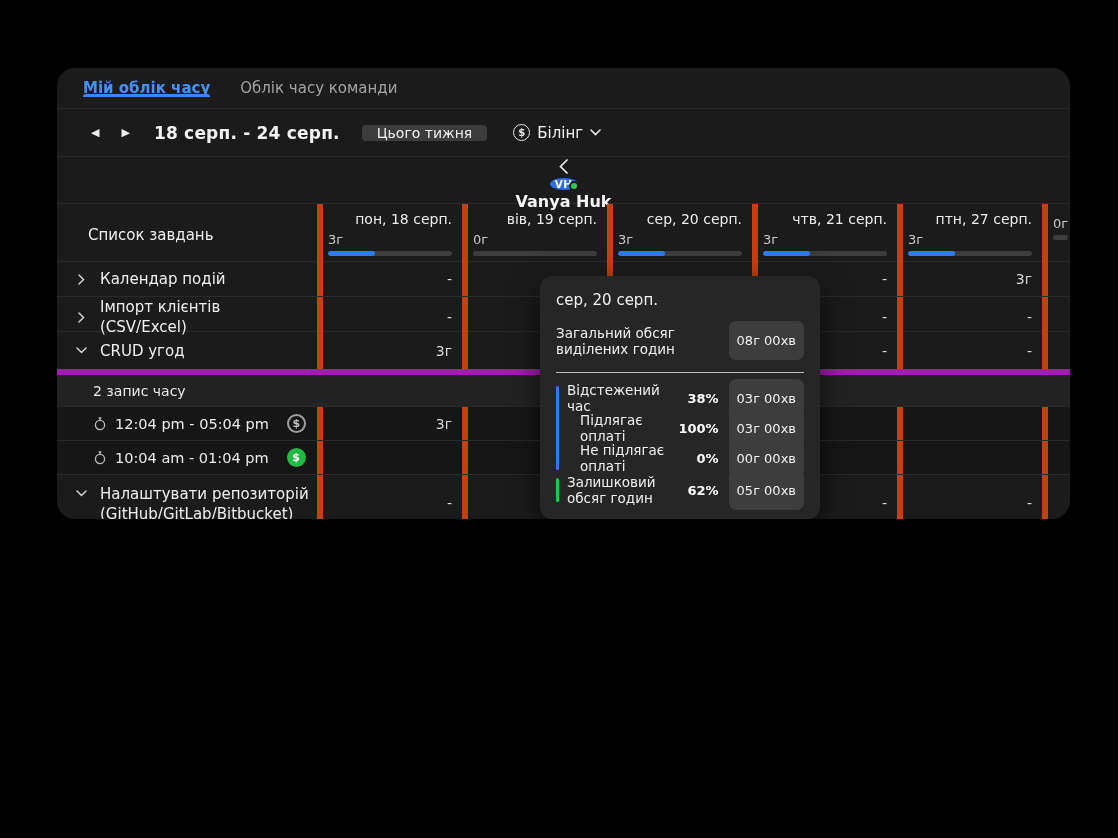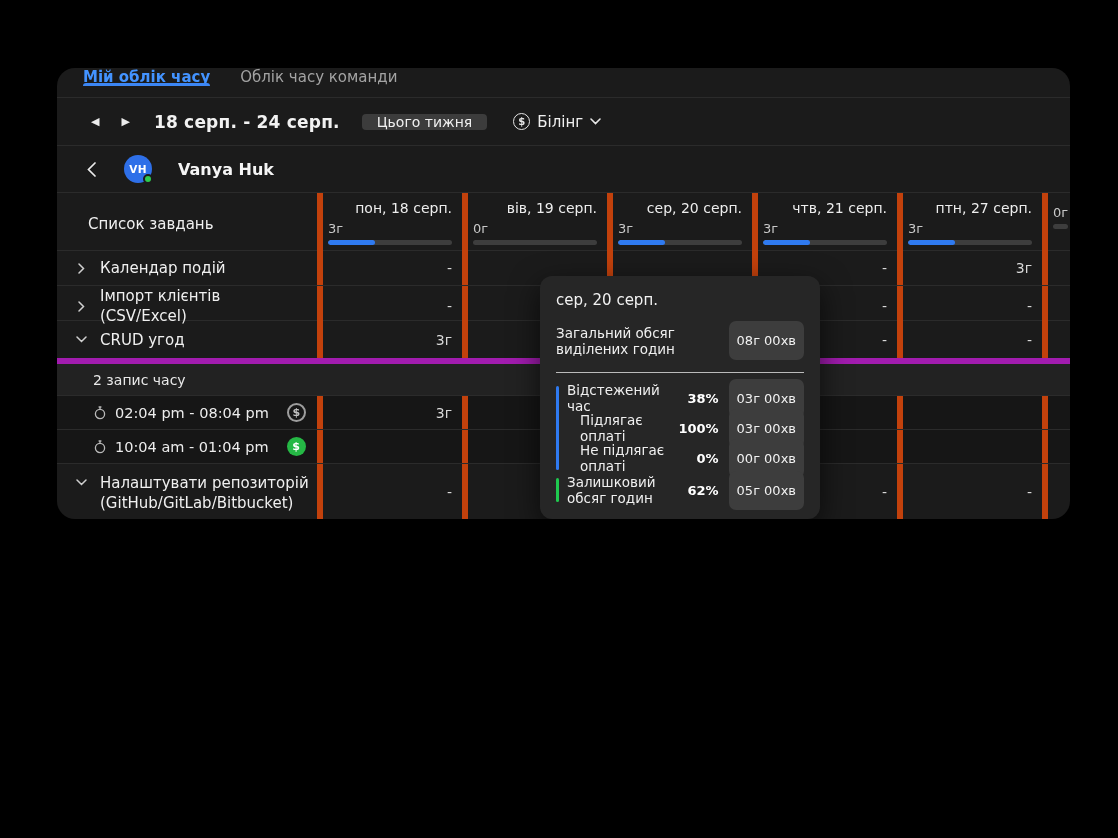--- a/index.html
+++ b/index.html
@@ -7,37 +7,37 @@
   body { font-family:"DejaVu Sans","Liberation Sans",sans-serif; }
   .stage { position:relative; width:1118px; height:838px; background:#000; overflow:hidden; }
 
   .window {
     position:absolute; left:57px; top:68px; width:1013px; height:451px;
     background:#1b1b1b; border-radius:18px; overflow:hidden;
     box-shadow:0 10px 40px rgba(0,0,0,.55);
   }
 
   
-  .tabbar { height:30px; display:flex; align-items:flex-start; padding:0 26px; border-bottom:1px solid #2b2b2b; }
+  .tabbar { height:41px; display:flex; align-items:center; padding:0 26px; border-bottom:1px solid #2b2b2b; }
   .tab { position:relative; display:flex; align-items:center; margin-right:30px; font-size:15px; color:#a3a3a3; cursor:pointer; }
   .tab.active { color:#4393ff; font-weight:600; }
   .tab.active::after { content:""; position:absolute; left:0; right:0; bottom:0; height:3px; background:#3c86f4; border-radius:3px 3px 0 0; }
 
   
   .navrow { height:48px; display:flex; align-items:center; padding:0 28px; border-bottom:1px solid #2b2b2b; }
   .navbtn { background:none; border:none; color:#ececec; font-size:11px; cursor:pointer; padding:4px 6px; font-family:inherit; }
   .navbtn + .navbtn { margin-left:10px; }
   .daterange { font-size:17px; font-weight:600; color:#f2f2f2; margin:0 22px 0 18px; letter-spacing:.2px; }
   .thisweek { background:#3c3c3c; color:#f0f0f0; border:none; border-radius:4px; padding:0 15px; font-size:14px; font-family:inherit; cursor:pointer; margin-right:26px; }
   .billing { display:flex; align-items:center; gap:7px; color:#f0f0f0; font-size:15px; cursor:pointer; }
   .dollar-ring { width:17px; height:17px; border:1.5px solid #e6e6e6; border-radius:50%; display:flex; align-items:center; justify-content:center; font-size:10px; font-weight:bold; color:#e6e6e6; }
   .chev-svg { display:block; }
 
   
-  .userrow { height:47px; display:flex; align-items:center; padding:0 28px; border-bottom:1px solid #2b2b2b; gap:26px; }
+  .userrow { height:47px; display:flex; align-items:center; padding:0 28px; border-bottom:1px solid #2b2b2b; gap:2px;flex-direction:column; }
   .backbtn { background:none; border:none; cursor:pointer; display:flex; align-items:center; padding:2px; }
   .avatar { position:relative; width:28px; height:28px; border-radius:50%; background:#2e6fe8; display:flex; align-items:center; justify-content:center; font-size:10.5px; font-weight:bold; color:#fff; letter-spacing:.3px; }
   .avatar .dot { position:absolute; right:-1px; bottom:-1px; width:10px; height:10px; background:#2ecc4e; border:2px solid #1b1b1b; border-radius:50%; }
   .username { font-size:16px; font-weight:600; color:#f5f5f5; }
 
   
   .trow { display:grid; grid-template-columns:260px 145px 145px 145px 145px 145px 1fr; }
   .trow.bordered > div + div { border-left:6px solid #c2410c; }
   .hdr { height:57px; }
   .hdr .hname { display:flex; align-items:center; padding-left:31px; font-size:15px; color:#f0f0f0; }
@@ -237,21 +237,21 @@
 
     <div class="trow bordered entry">
       <div class="tname">
         <span class="stopwatch">
           <svg width="14" height="14" viewBox="0 0 14 14">
               <circle cx="7" cy="8" r="4.6" stroke="#b9b9b9" stroke-width="1.3" fill="none"></circle>
               <line x1="7" y1="1" x2="7" y2="3" stroke="#b9b9b9" stroke-width="1.3"></line>
               <line x1="5.6" y1="1" x2="8.4" y2="1" stroke="#b9b9b9" stroke-width="1.3"></line>
             </svg>
         </span>
-        <span>02:04 pm - 08:04 pm</span>
+        <span>12:04 pm - 05:04 pm</span>
         <span class="dollar-circ gray">$</span>
       </div>
       <div class="tcell">3г</div>
       <div class="tcell"></div>
       <div class="tcell"></div>
       <div class="tcell"></div>
       <div class="tcell"></div>
       <div class="tcell"></div>
     </div>
 

